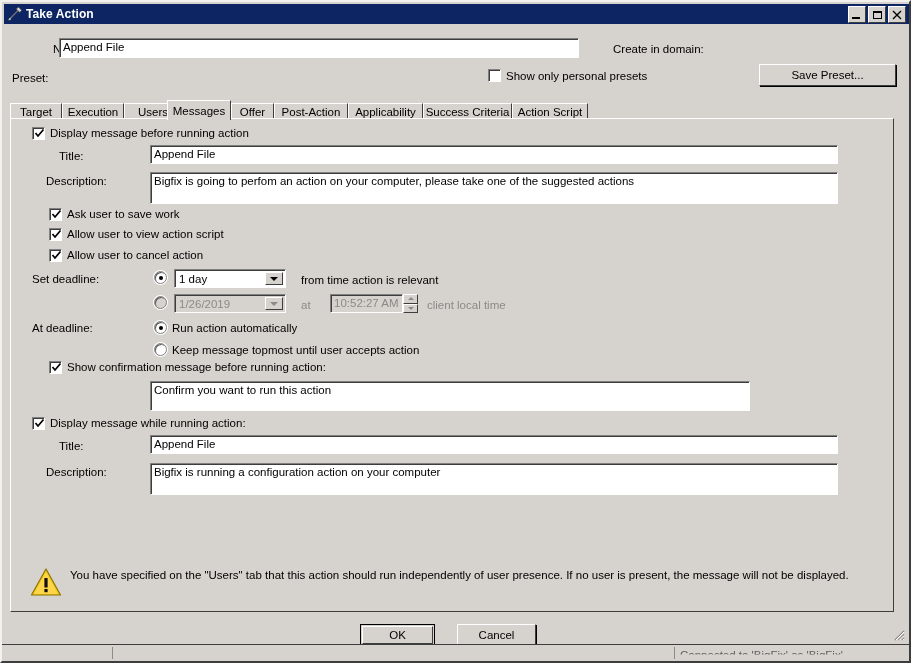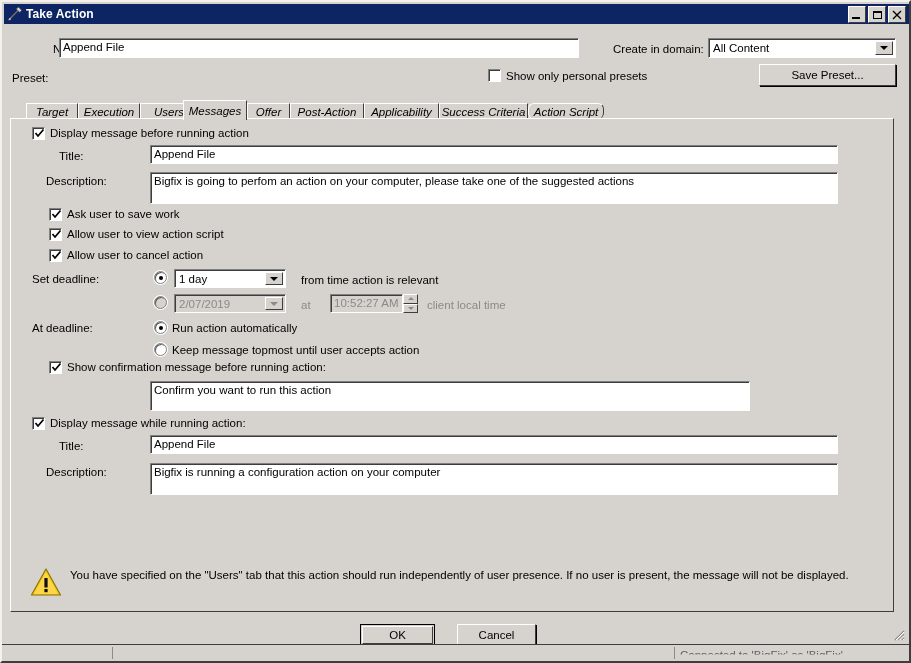--- a/index.html
+++ b/index.html
@@ -219,22 +219,22 @@
     left: 3.5px; top: 3.5px;
     width: 4px; height: 4px;
     border-radius: 50%;
     background: #000;
   }
   .rb.disabled { background: #d6d3ce; }
 
   
   #tabstrip {
     position: absolute;
-    left: 24px; top: 98px;
-    width: 884px; height: 19px; font-style: italic;
+    left: 8px; top: 98px;
+    width: 884px; height: 19px;
   }
   .tab {
     position: absolute;
     top: 3px;
     height: 16px;
     background: #d6d3ce;
     box-sizing: border-box;
     border-left: 1px solid #ffffff;
     border-top: 1px solid #ffffff;
     border-right: 1px solid #3d3d3d;
@@ -372,26 +372,20 @@
           <path d="M1 1 L9 9 M9 1 L1 9" stroke="#000" stroke-width="1.4"></path>
         </svg>
       </span>
     </span>
   </div>
 
   <span class="lbl" style="left:10px; top:41px;padding-left:41px;">Name:</span>
   <div class="tbox" style="left:57px; top:36px; width:520px; height:20px;">Append File</div>
 
   <span class="lbl" style="left:611px; top:41px;">Create in domain:</span>
-  <div class="combo" style="left:706px; top:36px; width:188px; height:20px;">
-    <span class="ctext">All Content</span>
-    <span class="carrow">
-        <i class="tri-down"></i>
-      </span>
-  </div>
 
   <span class="lbl" style="left:10px; top:70px;">Preset:</span>
 
   <span class="cb" style="left:486px; top:67px;"></span>
   <span class="lbl" style="left:504px; top:68px;">Show only personal presets</span>
 
   <div class="btn" style="left:757px; top:62px; width:137px; height:22px;">
     <span>Save Preset...</span>
   </div>
 
@@ -413,21 +407,21 @@
       </div>
     <div class="tab" style="left:264px; width:74px;">
         <span>Post-Action</span>
       </div>
     <div class="tab" style="left:338px; width:75px;">
         <span>Applicability</span>
       </div>
     <div class="tab" style="left:413px; width:89px;">
         <span>Success Criteria</span>
       </div>
-    <div class="tab" style="left:502px; width:76px;border-radius:6px;">
+    <div class="tab" style="left:502px; width:76px;">
         <span>Action Script</span>
       </div>
   </div>
   <div id="tabpanel"></div>
 
   <span class="cb" style="left:30px; top:125px;">
     <svg class="tick" viewBox="0 0 11 11">
       <path d="M1.5 5 L4 8 L9.5 1.5" stroke="#000" stroke-width="1.7" fill="none"></path>
     </svg>
   </span>
@@ -468,21 +462,21 @@
   <div class="combo" style="left:172px; top:267px; width:112px; height:19px;">
     <span class="ctext">1 day</span>
     <span class="carrow">
         <i class="tri-down"></i>
       </span>
   </div>
   <span class="lbl" style="left:299px; top:272px;">from time action is relevant</span>
 
   <span class="rb disabled" style="left:152px; top:294px;"></span>
   <div class="combo disabled" style="left:172px; top:292px; width:112px; height:19px;">
-    <span class="ctext">2/07/2019</span>
+    <span class="ctext">1/26/2019</span>
     <span class="carrow">
         <i class="tri-down dim"></i>
       </span>
   </div>
   <span class="lbl dim" style="left:299px; top:297px;">at</span>
   <div class="tbox disabled" style="left:328px; top:292px; width:73px; height:19px;">10:52:27 AM</div>
   <span class="hr-spin" style="left:401px; top:292px; height:19px;">
     <div>
         <i class="tri-up-s"></i>
       </div>

